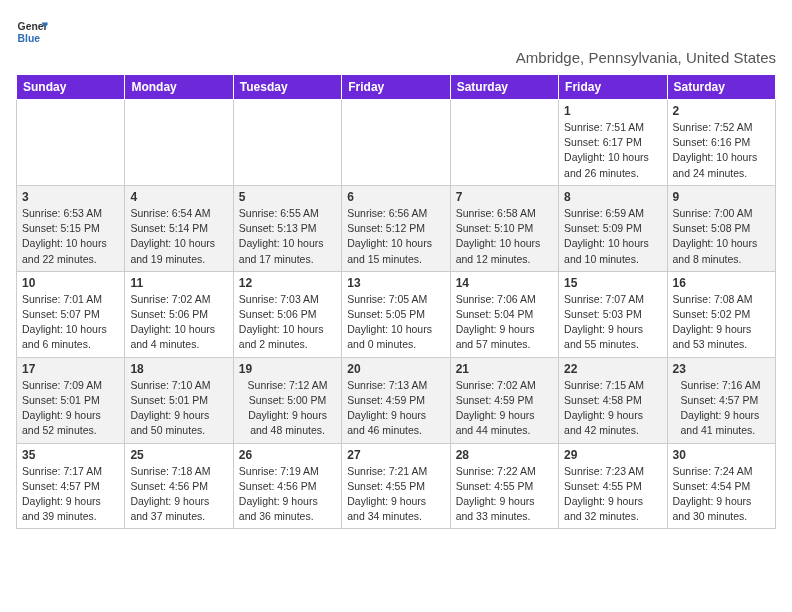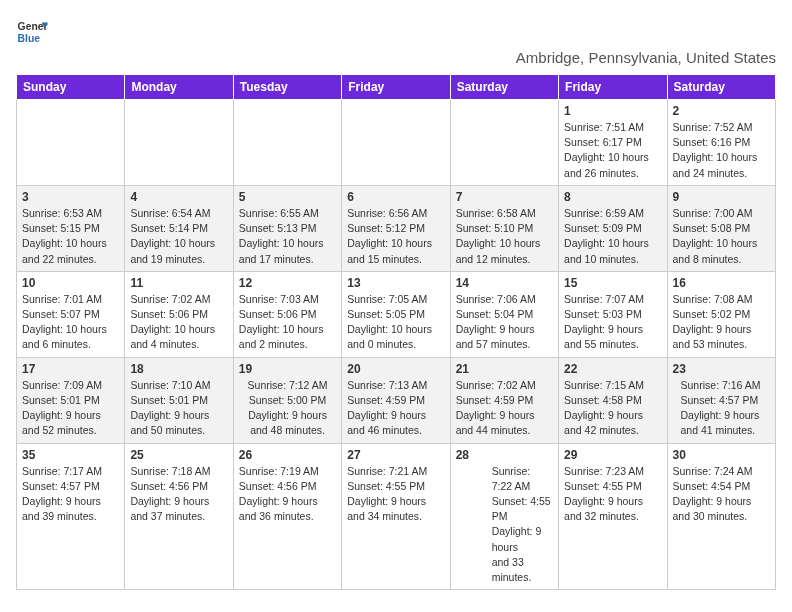--- a/index.html
+++ b/index.html
@@ -305,21 +305,21 @@
         </td>
         <td>
           <span class="day-number">27</span>
           <div class="day-info" style="white-space: pre-line;">Sunrise: 7:21 AM
 Sunset: 4:55 PM
 Daylight: 9 hours
 and 34 minutes.</div>
         </td>
         <td>
           <span class="day-number">28</span>
-          <div class="day-info" style="white-space: pre-line; margin-left: 36px;">Sunrise: 7:22 AM
+          <div class="day-info" style="white-space: pre-line;">Sunrise: 7:22 AM
 Sunset: 4:55 PM
 Daylight: 9 hours
 and 33 minutes.</div>
         </td>
         <td>
           <span class="day-number">29</span>
           <div class="day-info" style="white-space: pre-line;">Sunrise: 7:23 AM
 Sunset: 4:55 PM
 Daylight: 9 hours
 and 32 minutes.</div>

